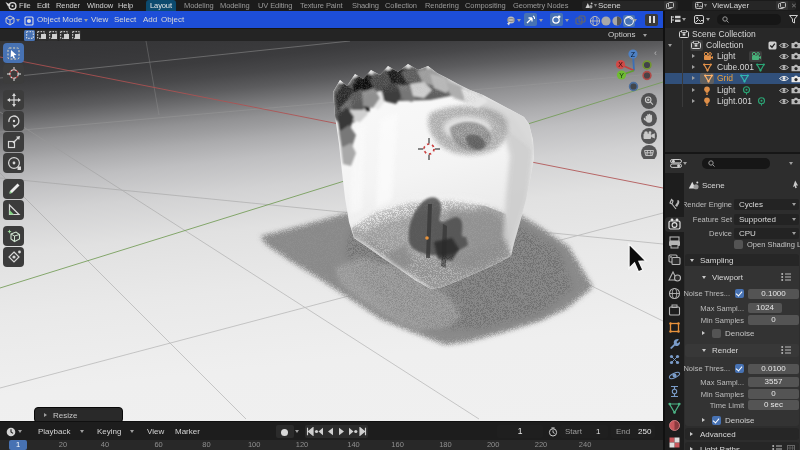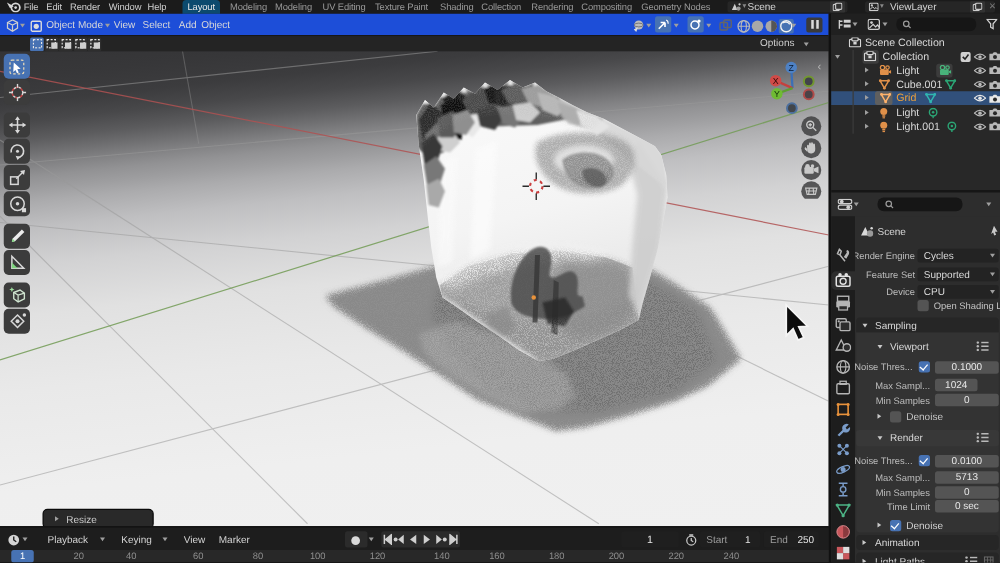--- a/index.html
+++ b/index.html
@@ -794,31 +794,31 @@
           <svg class="abs" style="left:97px;top:173px" width="10" height="8" viewBox="0 0 10 8">
             <path d="M4,1 L10,1 M4,4 L10,4 M4,7 L10,7" stroke="#b9b9b9" stroke-width="1.2"></path>
             <circle cx="1.2" cy="1" r="1" fill="#b9b9b9"></circle>
             <circle cx="1.2" cy="4" r="1" fill="#b9b9b9"></circle>
             <circle cx="1.2" cy="7" r="1" fill="#b9b9b9"></circle>
           </svg>
           <div class="plabel" style="left:-34.0px;top:190.0px;width:80px;height:11px;line-height:11px">Noise Thres...</div>
           <div class="chk on" style="left:51px;top:191.0px"></div>
           <div class="pfield" style="left:64px;top:190.5px;width:51px">0.0100</div>
           <div class="plabel" style="left:-20.0px;top:203.5px;width:80px;height:11px;line-height:11px">Max Sampl...</div>
-          <div class="pfield" style="left:64px;top:204px;width:51px">5713</div>
+          <div class="pfield" style="left:64px;top:204px;width:51px">3557</div>
           <div class="plabel" style="left:-20.0px;top:215.5px;width:80px;height:11px;line-height:11px">Min Samples</div>
           <div class="pfield" style="left:64px;top:216px;width:51px">0</div>
           <div class="plabel" style="left:-20.0px;top:226.5px;width:80px;height:11px;line-height:11px">Time Limit</div>
           <div class="pfield" style="left:64px;top:227px;width:51px">0 sec</div>
           <i class="cr" style="left:18px;top:244.5px;border-left-color:#c9c9c9"></i>
           <div class="chk on" style="left:28px;top:242.5px"></div>
           <div class="abs" style="left:41px;top:241.5px;height:11px;line-height:11px;color:#d0d0d0">Denoise</div>
           <div class="phead" style="left:1px;top:255px;width:114px"></div>
           <i class="cr" style="left:6px;top:258.5px;border-left-color:#c9c9c9"></i>
-          <div class="abs" style="left:16px;top:255.5px;height:11px;line-height:11px;color:#d9d9d9">Animation</div>
+          <div class="abs" style="left:16px;top:255.5px;height:11px;line-height:11px;color:#d9d9d9">Advanced</div>
           <div class="phead" style="left:1px;top:269px;width:114px;height:14px"></div>
           <i class="cr" style="left:6px;top:273.5px;border-left-color:#c9c9c9"></i>
           <div class="abs" style="left:16px;top:270.5px;height:11px;line-height:11px;color:#d9d9d9">Light Paths</div>
           <svg class="abs" style="left:88px;top:272px" width="10" height="8" viewBox="0 0 10 8">
             <path d="M4,1 L10,1 M4,4 L10,4 M4,7 L10,7" stroke="#b9b9b9" stroke-width="1.2"></path>
             <circle cx="1.2" cy="1" r="1" fill="#b9b9b9"></circle>
             <circle cx="1.2" cy="4" r="1" fill="#b9b9b9"></circle>
             <circle cx="1.2" cy="7" r="1" fill="#b9b9b9"></circle>
           </svg>
           <svg class="abs" style="left:103px;top:272px" width="8" height="8" viewBox="0 0 8 8">

